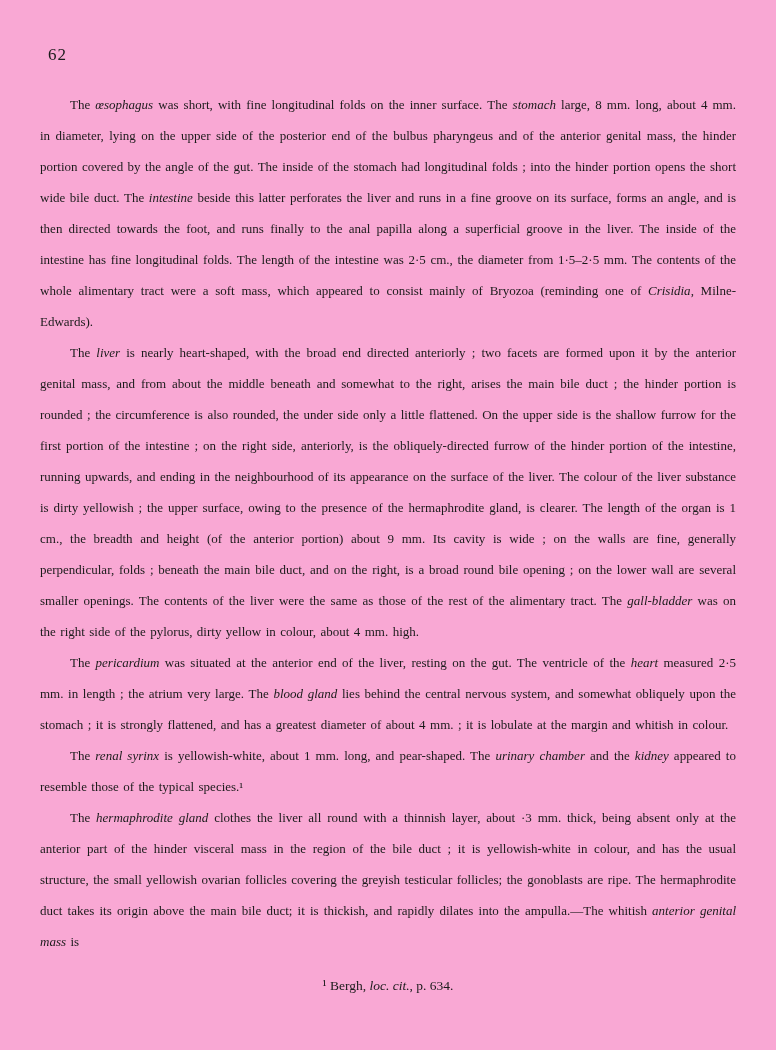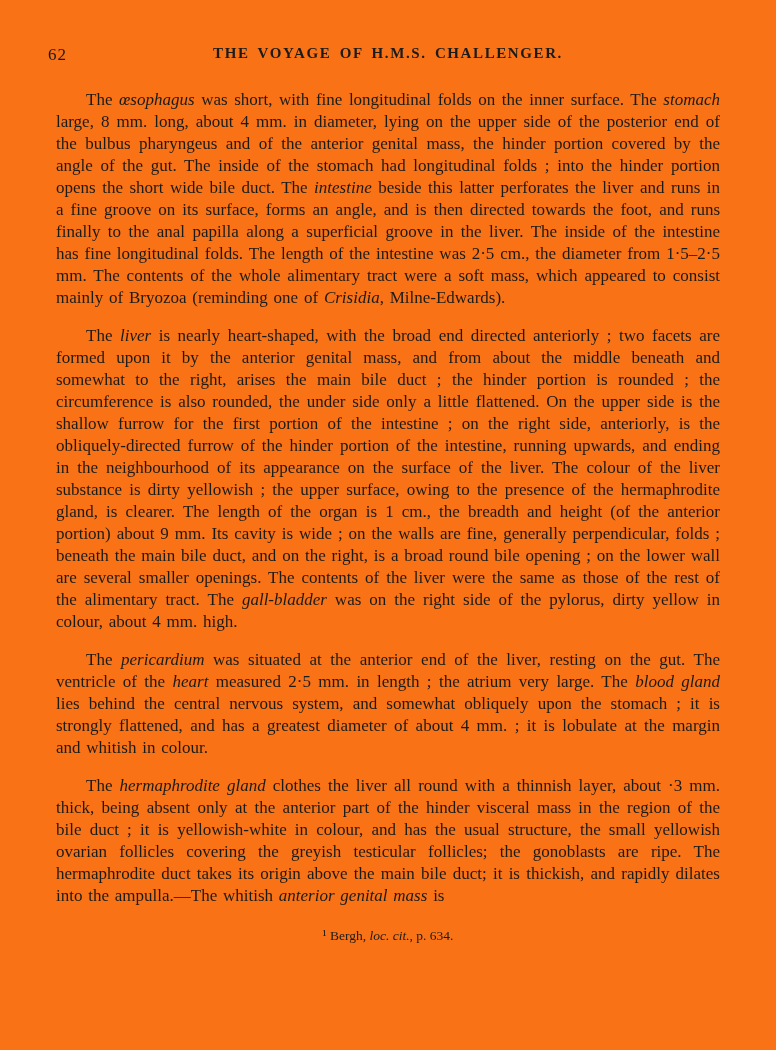--- a/index.html
+++ b/index.html
@@ -5,21 +5,21 @@
   html, body {
     margin: 0;
     padding: 0;
     background: #e8e8e8;
   }
   .page {
     position: relative;
     width: 776px;
     height: 1050px;
     margin: 0 auto;
-    background: #f97316;
+    background: #f9a8d4;
     box-sizing: border-box;
     padding: 44px 40px 0 40px;
     font-family: "Liberation Serif", "DejaVu Serif", serif;
     color: #1b1b1b;
     overflow: hidden;
   }
   .header {
     position: relative;
     text-align: center;
     margin-bottom: 25px;
@@ -32,45 +32,45 @@
     font-size: 17px;
     letter-spacing: 1px;
   }
   .running-title {
     font-size: 15px;
     font-weight: bold;
     letter-spacing: 1.6px;
     word-spacing: 3px;
   }
   .body p {
-    margin: 16px;
+    margin: 0;
     text-align: justify;
     text-indent: 30px;
-    font-size: 17px;
-    line-height: 22px;
+    font-size: 13px;
+    line-height: 31px;
     word-spacing: 0.09em;
   }
   .body p em, .footnote em {
     font-style: italic;
   }
   .footnote {
     text-align: center;
     font-size: 13.5px;
     margin-top: 20px;
     line-height: 18px;
   }
 </style>
 </head>
 <body>
 
 <div class="page">
   <div class="header">
     <span class="pagenum">62</span>
-    <span class="running-title">THE VOYAGE OF H.M.S. CHALLENGER.</span>
   </div>
   <div class="body">
     <p><span>The </span><em>œsophagus</em><span> was short, with fine longitudinal folds on the inner surface.  The </span><em>stomach</em><span> large, 8 mm. long, about 4 mm. in diameter, lying on the upper side of the posterior end of the bulbus pharyngeus and of the anterior genital mass, the hinder portion covered by the angle of the gut.  The inside of the stomach had longitudinal folds ; into the hinder portion opens the short wide bile duct.  The </span><em>intestine</em><span> beside this latter perforates the liver and runs in a fine groove on its surface, forms an angle, and is then directed towards the foot, and runs finally to the anal papilla along a superficial groove in the liver.  The inside of the intestine has fine longitudinal folds.  The length of the intestine was 2·5 cm., the diameter from 1·5–2·5 mm.  The contents of the whole alimentary tract were a soft mass, which appeared to consist mainly of Bryozoa (reminding one of </span><em>Crisidia</em><span>, Milne-Edwards).</span></p>
     <p><span>The </span><em>liver</em><span> is nearly heart-shaped, with the broad end directed anteriorly ; two facets are formed upon it by the anterior genital mass, and from about the middle beneath and somewhat to the right, arises the main bile duct ; the hinder portion is rounded ; the circumference is also rounded, the under side only a little flattened.  On the upper side is the shallow furrow for the first portion of the intestine ; on the right side, anteriorly, is the obliquely-directed furrow of the hinder portion of the intestine, running upwards, and ending in the neighbourhood of its appearance on the surface of the liver.  The colour of the liver substance is dirty yellowish ; the upper surface, owing to the presence of the hermaphrodite gland, is clearer.  The length of the organ is 1 cm., the breadth and height (of the anterior portion) about 9 mm.  Its cavity is wide ; on the walls are fine, generally perpendicular, folds ; beneath the main bile duct, and on the right, is a broad round bile opening ; on the lower wall are several smaller openings.  The contents of the liver were the same as those of the rest of the alimentary tract.  The </span><em>gall-bladder</em><span> was on the right side of the pylorus, dirty yellow in colour, about 4 mm. high.</span></p>
     <p><span>The </span><em>pericardium</em><span> was situated at the anterior end of the liver, resting on the gut.  The ventricle of the </span><em>heart</em><span> measured 2·5 mm. in length ; the atrium very large.  The </span><em>blood gland</em><span> lies behind the central nervous system, and somewhat obliquely upon the stomach ;  it is strongly flattened, and has a greatest diameter of about 4 mm. ;  it is lobulate at the margin and whitish in colour.</span></p>
+    <p><span>The </span><em>renal syrinx</em><span> is yellowish-white, about 1 mm. long, and pear-shaped.  The </span><em>urinary chamber</em><span> and the </span><em>kidney</em><span> appeared to resemble those of the typical species.¹</span></p>
     <p><span>The </span><em>hermaphrodite gland</em><span> clothes the liver all round with a thinnish layer, about ·3 mm. thick, being absent only at the anterior part of the hinder visceral mass in the region of the bile duct ; it is yellowish-white in colour, and has the usual structure, the small yellowish ovarian follicles covering the greyish testicular follicles; the gonoblasts are ripe.  The hermaphrodite duct takes its origin above the main bile duct; it is thickish, and rapidly dilates into the ampulla.—The whitish </span><em>anterior genital mass</em><span> is</span></p>
   </div>
   <div class="footnote"><span>¹ Bergh, </span><em>loc. cit.</em><span>, p. 634.</span></div>
 </div>
 
 </body></html>

